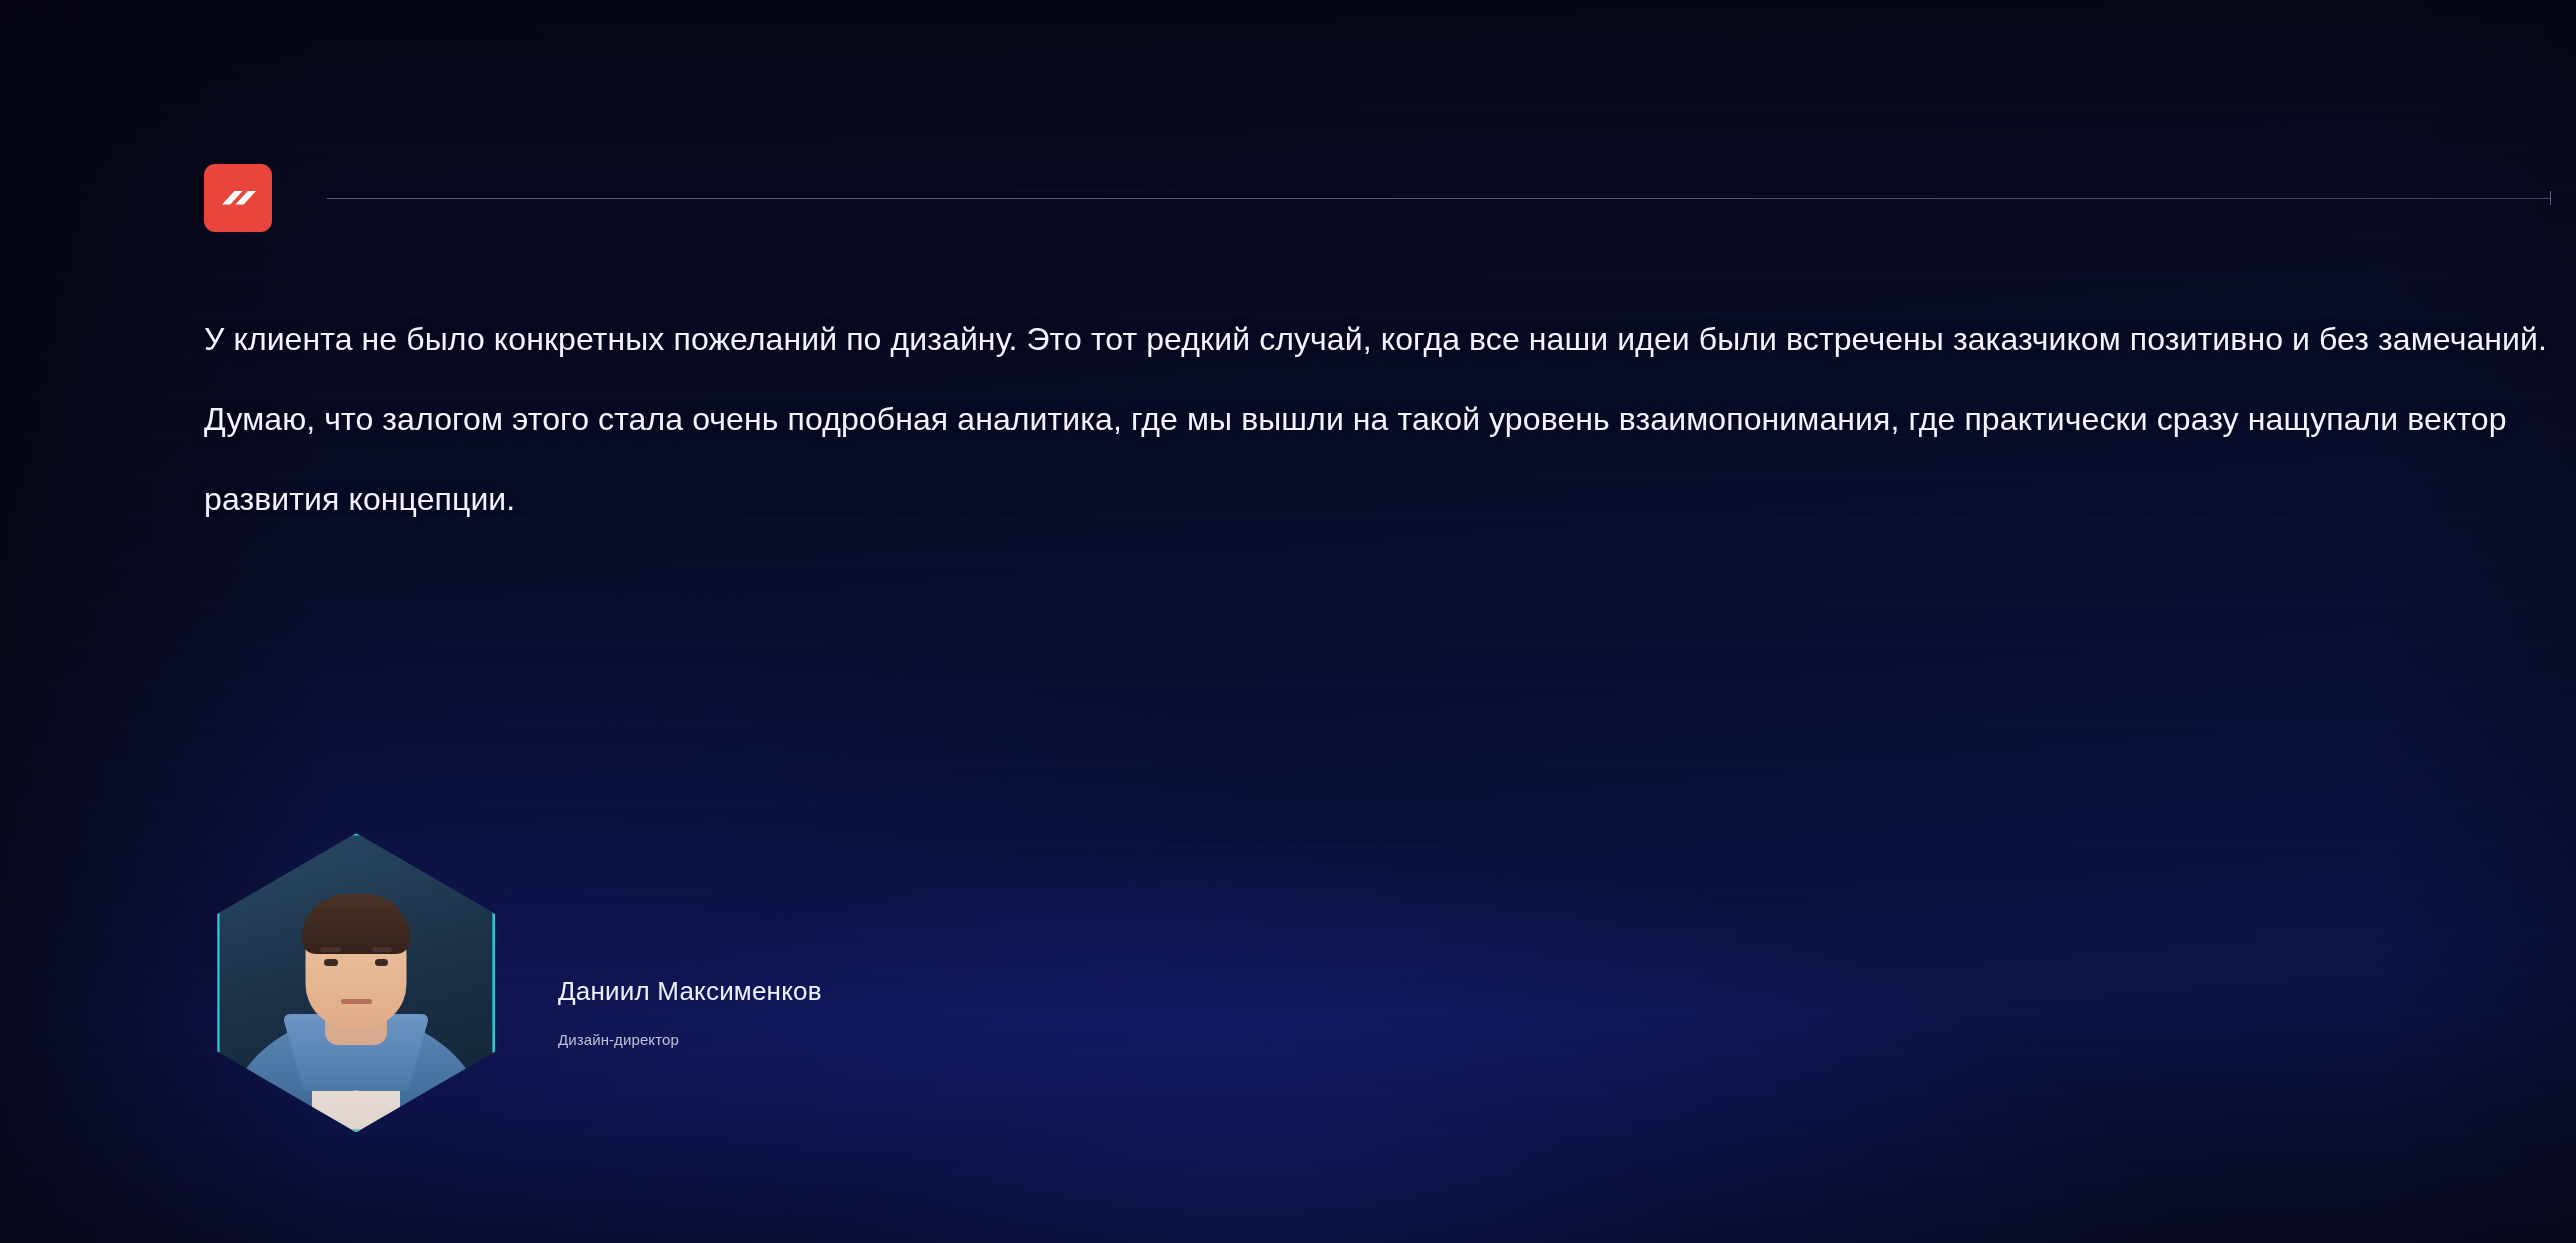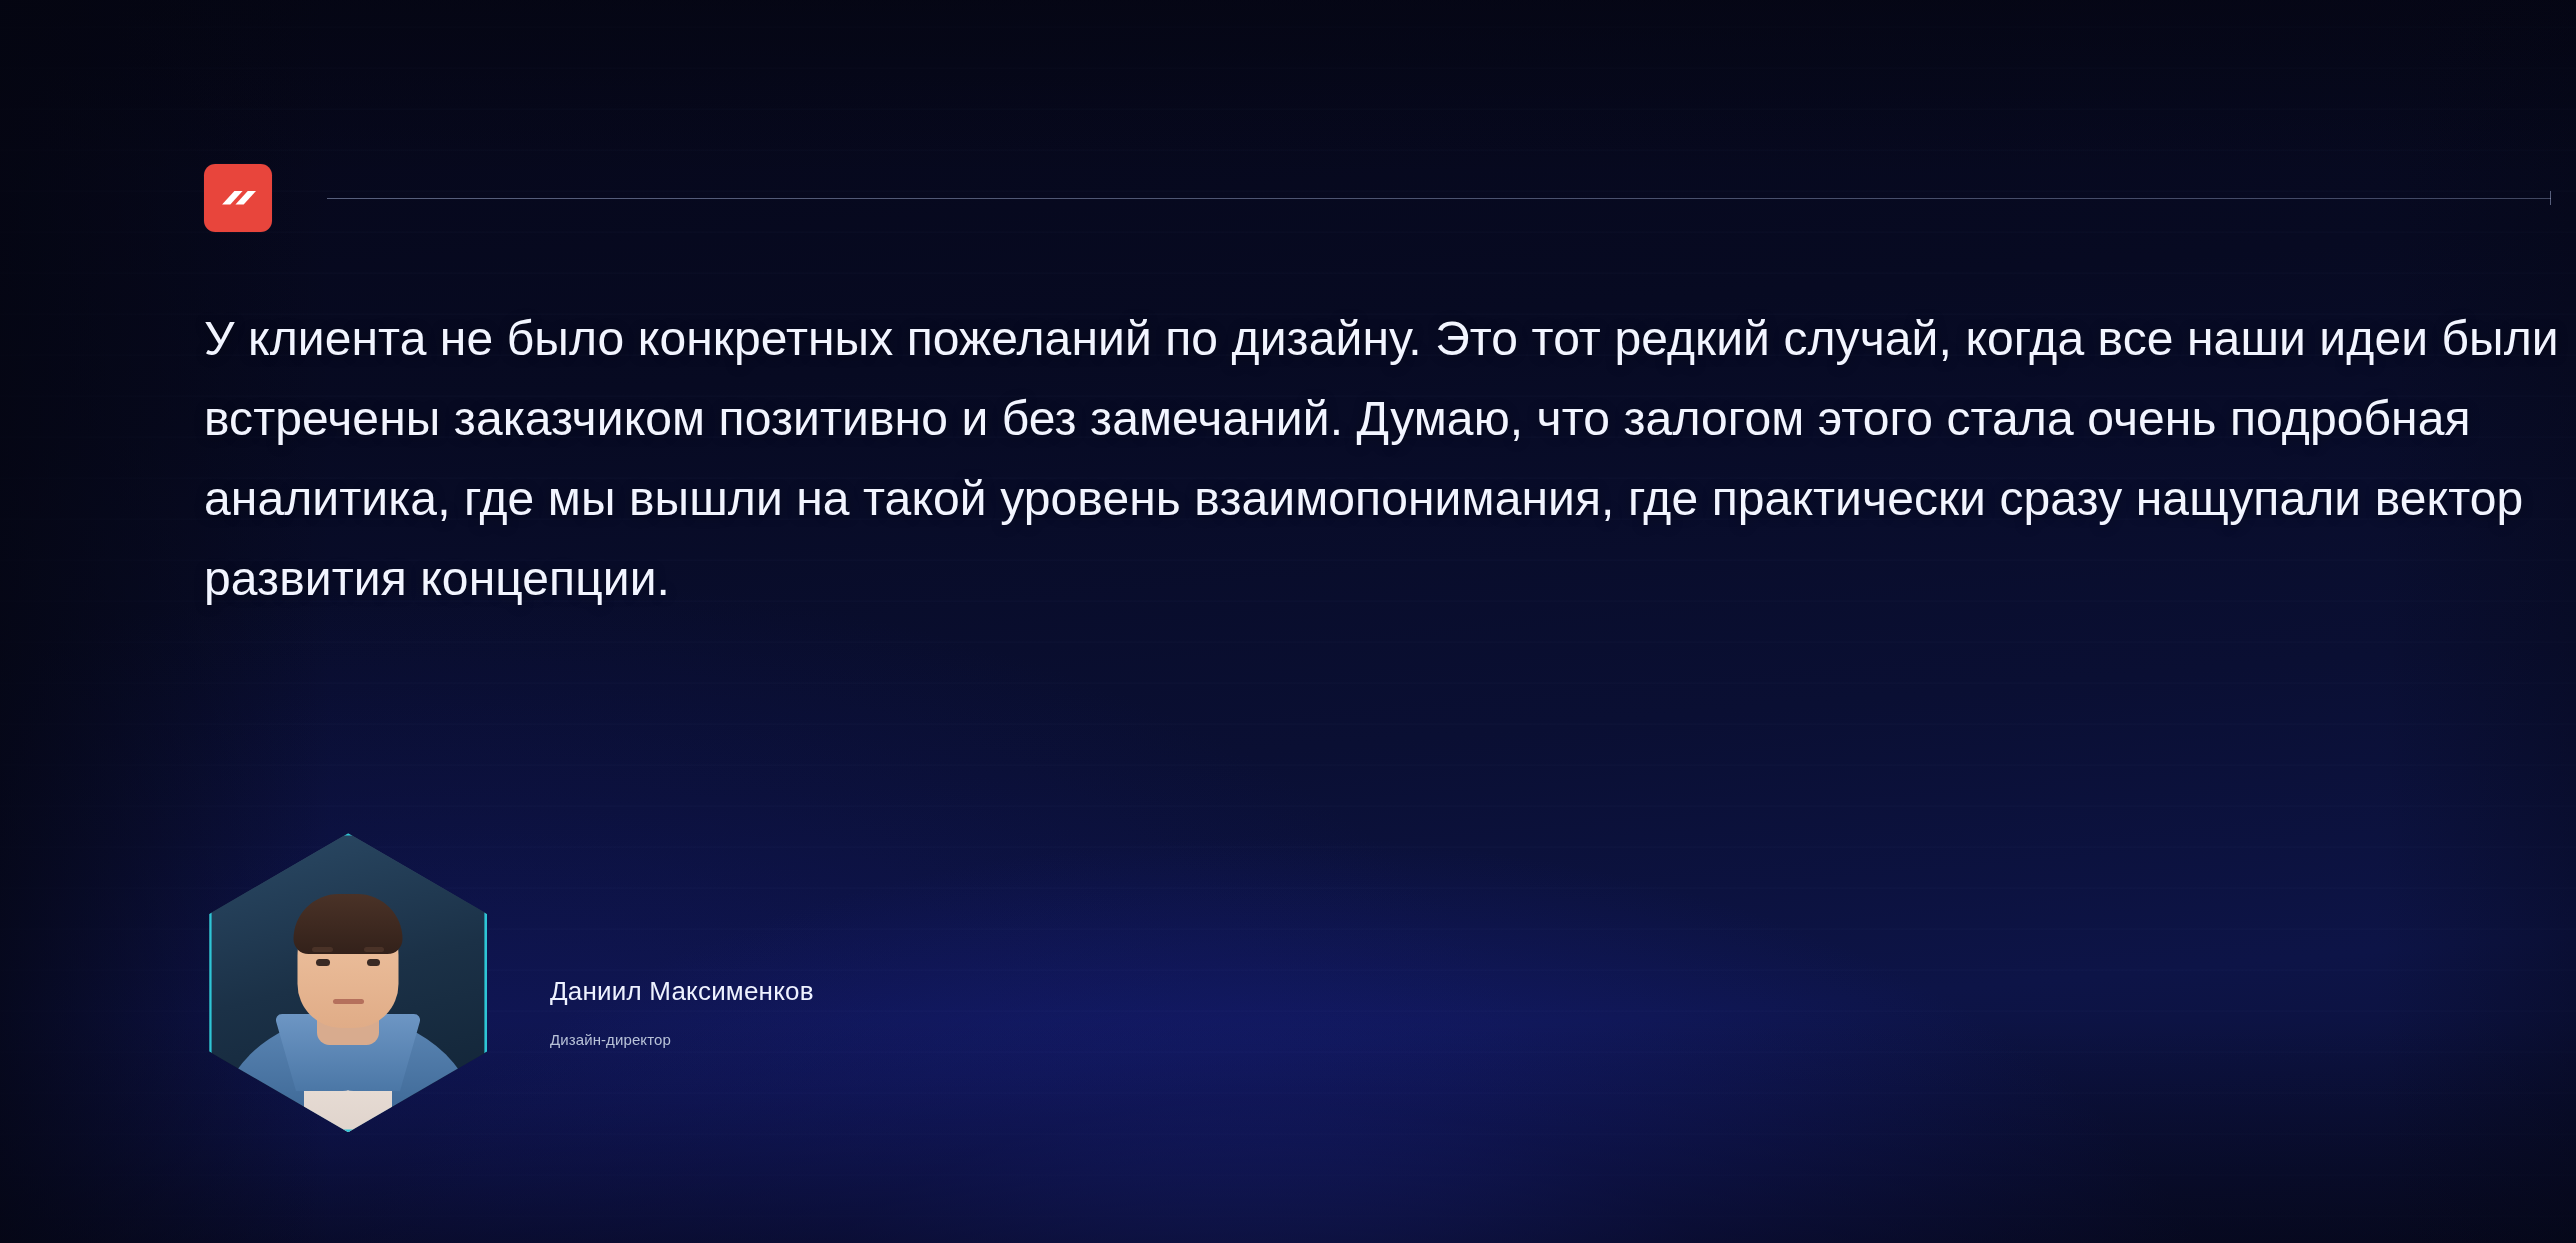--- a/index.html
+++ b/index.html
@@ -106,31 +106,31 @@
     background: rgba(200,215,255,0.42);
   }
 
   
   .quote {
     position: absolute;
     left: 0;
     top: 299px;
     width: 2360px;
     color: #f2f5ff;
-    font-size: 48px;
+    font-size: 32px;
     line-height: 80px;
     font-weight: 400;
     letter-spacing: 0.1px;
     text-shadow: 0 1px 11.3px rgba(0,0,0,0.35);
   }
 
   
   .author {
     position: absolute;
-    left: 0;
+    left: 8px;
     top: 822px;
     width: 1133px;
     height: 340px;
   }
 
   .avatar-wrap {
     position: absolute;
     left: 0;
     top: 0;
     width: 289px;

